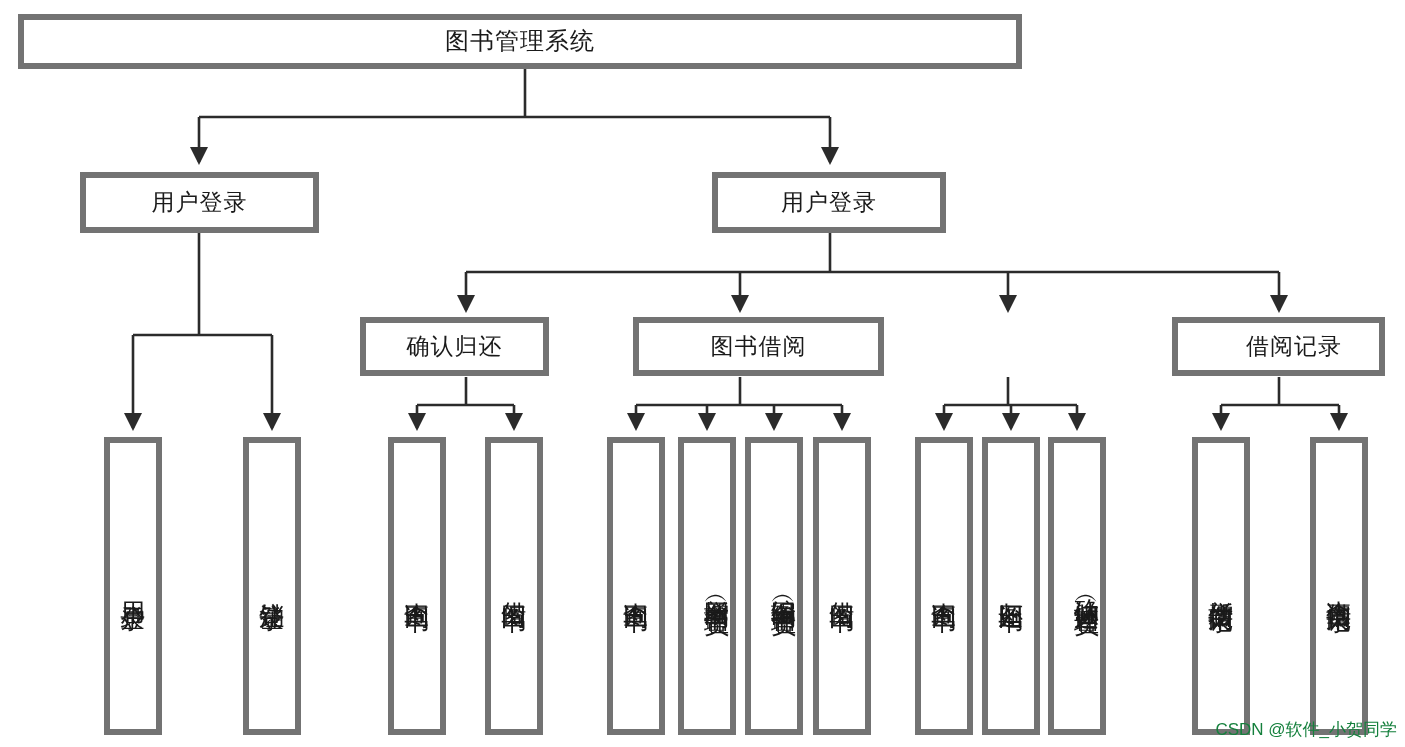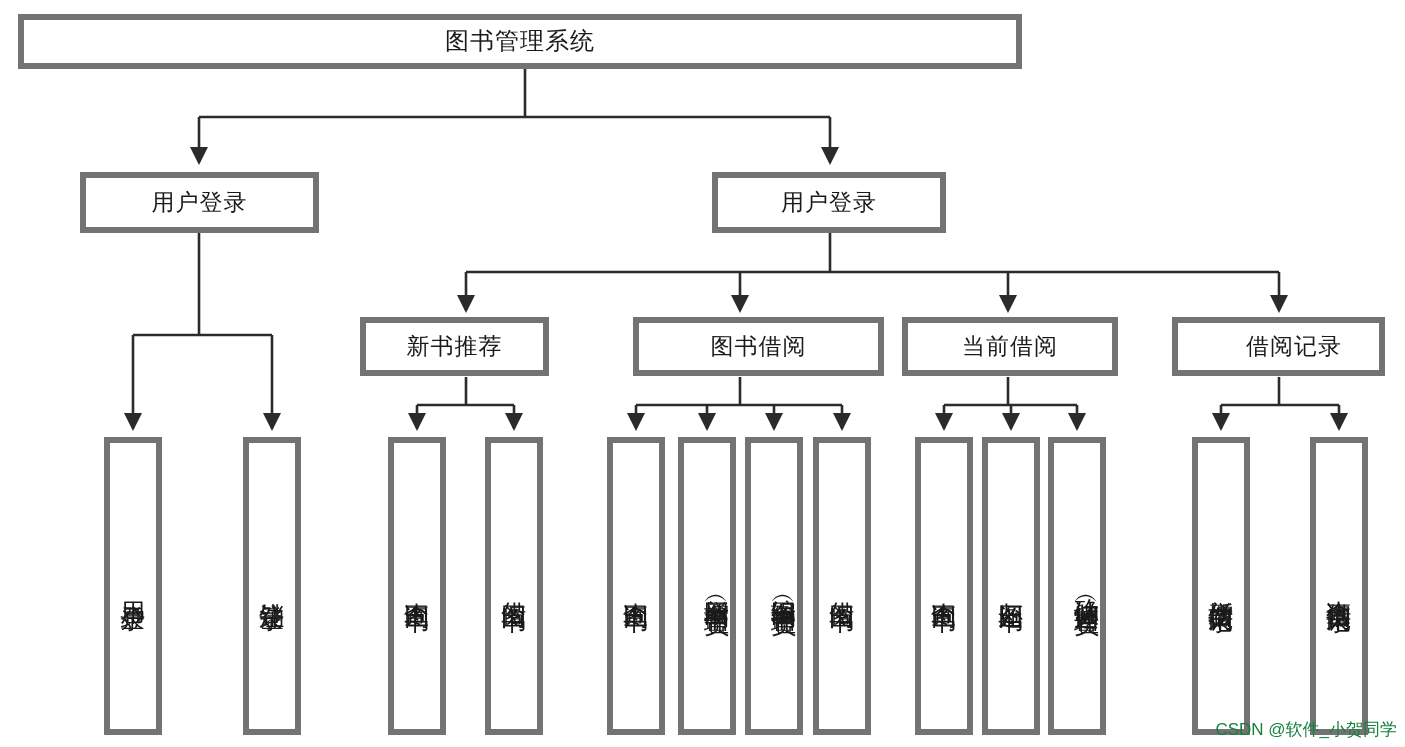--- a/index.html
+++ b/index.html
@@ -140,28 +140,25 @@
   </div>
 
   <div class="node node-h" style="left:80px; top:172px; width:239px; height:61px;">
     <span>用户登录</span>
   </div>
   <div class="node node-h" style="left:712px; top:172px; width:234px; height:61px;">
     <span>用户登录</span>
   </div>
 
   <div class="node node-h" style="left:360px; top:317px; width:189px; height:59px;">
-    <span>新书推荐</span>
+    <span>确认归还</span>
   </div>
   <div class="node node-h" style="left:633px; top:317px; width:251px; height:59px;">
     <span>图书借阅</span>
   </div>
-  <div class="node node-h" style="left:902px; top:317px; width:216px; height:59px;">
-    <span>当前借阅</span>
-  </div>
   <div class="node node-h" style="left:1172px; top:317px; width:213px; height:59px;padding-left:31px;">
     <span>借阅记录</span>
   </div>
 
   <div class="node node-v align-center" style="left:104px; top:437px; width:58px; height:298px;">
     <span>用户登录</span>
   </div>
   <div class="node node-v align-center" style="left:243px; top:437px; width:58px; height:298px;">
     <span>注销登录</span>
   </div>

